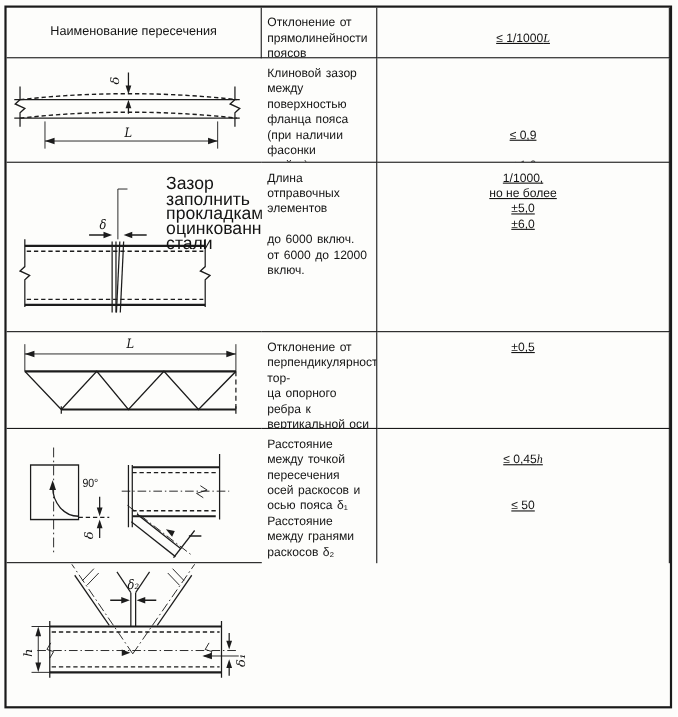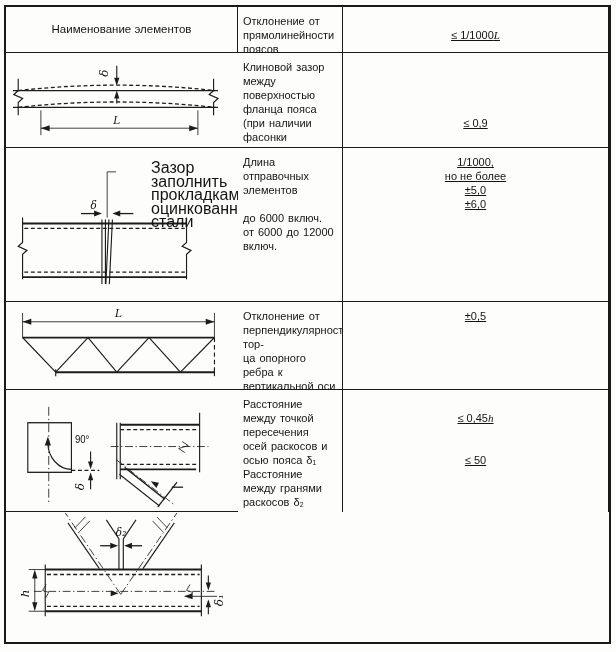--- a/index.html
+++ b/index.html
@@ -51,21 +51,21 @@
     position:absolute; left:145px; top:13px; width:120px;
     font-size:16px; line-height:13.5px; white-space:pre-line;
   }
 </style>
 </head>
 <body>
 
 <div class="page">
   <div class="tbl">
 
-    <div class="cell th">Наименование элементов</div>
+    <div class="cell th">Наименование пересечения</div>
 
     <div class="cell name">Отклонение от прямолинейности поясов
 из плоскости фермы</div>
     <div class="cell limit">
       <div><span>≤ 1/1000</span><span class="mvar">L</span></div>
       <div>≤ 25</div>
     </div>
     <div class="cell c3">
       <svg class="sk-svg" viewBox="0 0 266 95" preserveAspectRatio="none">
         <g>

